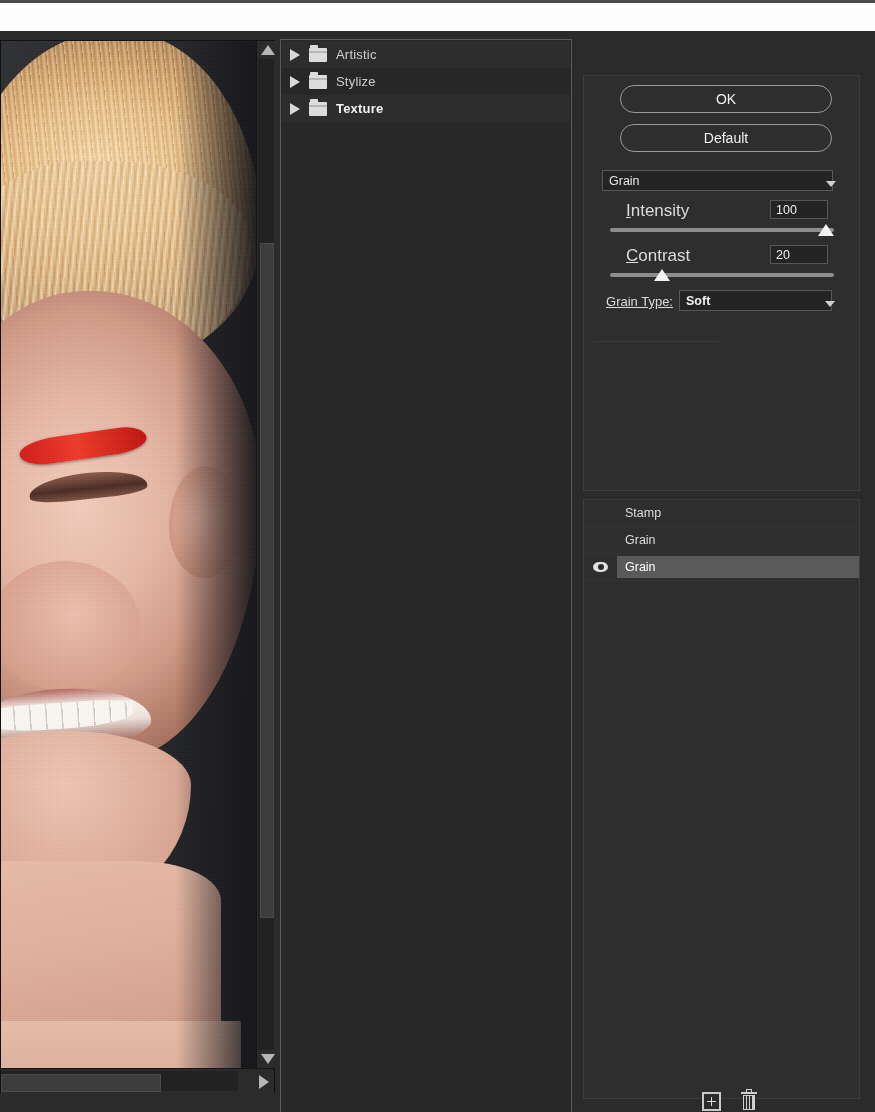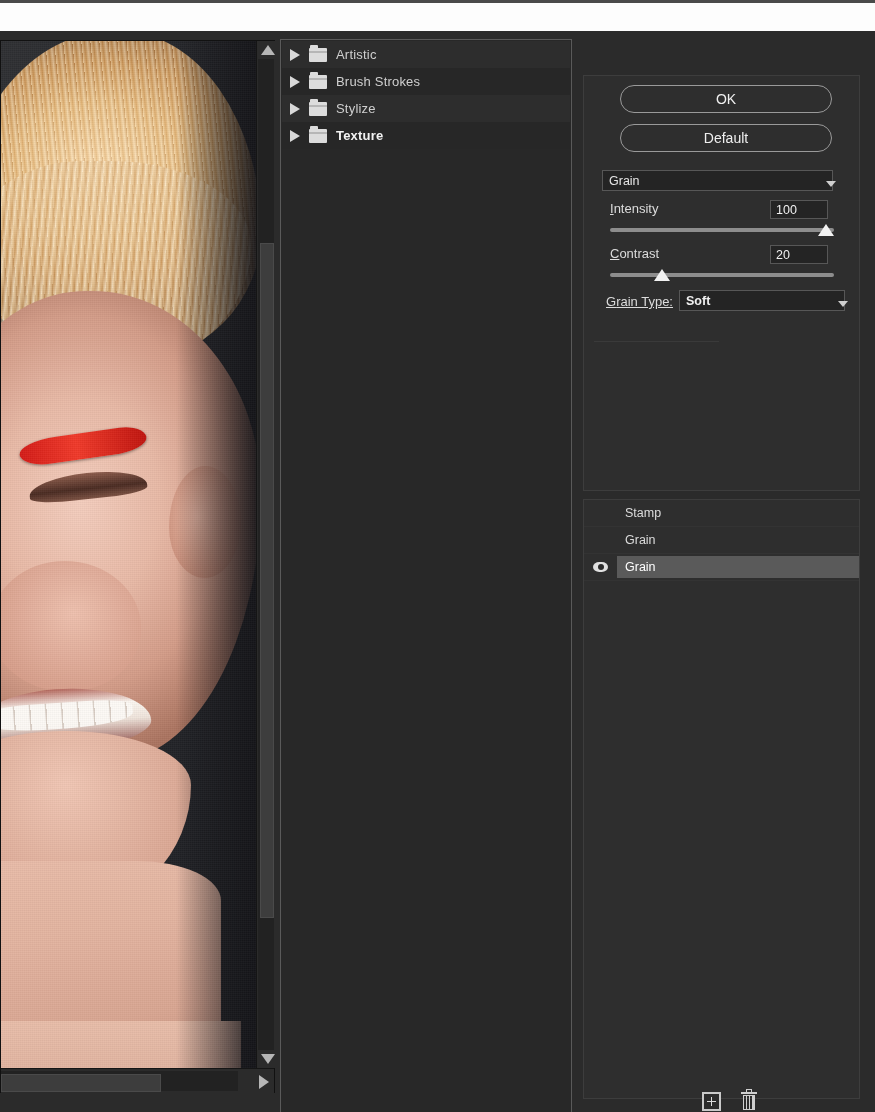--- a/index.html
+++ b/index.html
@@ -126,32 +126,32 @@
   .btn-default{top:48px;}
 
   .sel-filter{position:absolute;left:18px;top:94px;width:231px;height:21px;
     background:#242424;border:1px solid #575757;box-sizing:border-box;
     display:flex;align-items:center;padding:0 6px;color:#e6e6e6;font-size:12.5px;}
   .sel-filter .cv{margin-left:auto;}
   .chev-dn{width:10px;height:6px;position:relative;}
   .chev-dn:before{content:"";position:absolute;left:0;top:0;width:0;height:0;
     border-left:5px solid transparent;border-right:5px solid transparent;border-top:6px solid #cfcfcf;}
 
-  .ctl-label{position:absolute;color:#dcdcdc;font-size:13px;}
+  .ctl-label{position:absolute;color:#dcdcdc;font-size:17px;margin-left:16px;}
   .ctl-label u{text-decoration:underline;}
   .numbox{position:absolute;width:58px;height:19px;background:#242424;
     border:1px solid #575757;box-sizing:border-box;color:#f0f0f0;font-size:12.5px;
     display:flex;align-items:center;padding-left:5px;}
   .sliderrow{position:absolute;left:26px;width:224px;height:12px;}
   .slidertrack{position:absolute;left:0;top:4px;width:224px;height:4px;background:#8d8d8d;border-radius:2px;}
   .sliderthumb{position:absolute;top:0;width:0;height:0;
     border-left:8px solid transparent;border-right:8px solid transparent;border-bottom:12px solid #f2f2f2;}
 
   .grain-type-label{position:absolute;left:22px;top:218px;color:#dcdcdc;font-size:13px;text-decoration:underline;}
-  .grain-type-sel{position:absolute;left:95px;top:214px;width:166px;height:21px;
+  .grain-type-sel{position:absolute;left:95px;top:214px;width:153px;height:21px;
     background:#242424;border:1px solid #575757;box-sizing:border-box;
     display:flex;align-items:center;padding:0 6px;color:#f0f0f0;font-size:12.5px;font-weight:bold;}
   .grain-type-sel .cv{margin-left:auto;}
 
   .sep{position:absolute;left:10px;top:265px;width:125px;height:1px;background:#3a3a3a;}
 
   
   .layers{position:absolute;left:0;top:460px;width:277px;height:600px;
     background:#2e2e2e;border:1px solid #3d3d3d;box-sizing:border-box;}
   .layerrow{position:relative;height:26px;display:flex;align-items:center;}
@@ -222,25 +222,20 @@
         <div class="arrow arr-rt"></div>
       </div>
     </div>
 
     <div class="catpanel">
       <div class="catinner" id="catlist">
           <div class="catrow">
             <span class="cat-tri"></span>
             <span class="cat-folder"></span>
             <span class="cat-label">Artistic</span>
-          </div>
-          <div class="catrow">
-            <span class="cat-tri"></span>
-            <span class="cat-folder"></span>
-            <span class="cat-label">Brush Strokes</span>
           </div>
           <div class="catrow">
             <span class="cat-tri"></span>
             <span class="cat-folder"></span>
             <span class="cat-label">Stylize</span>
           </div>
           <div class="catrow">
             <span class="cat-tri"></span>
             <span class="cat-folder"></span>
             <span class="cat-label sel">Texture</span>

